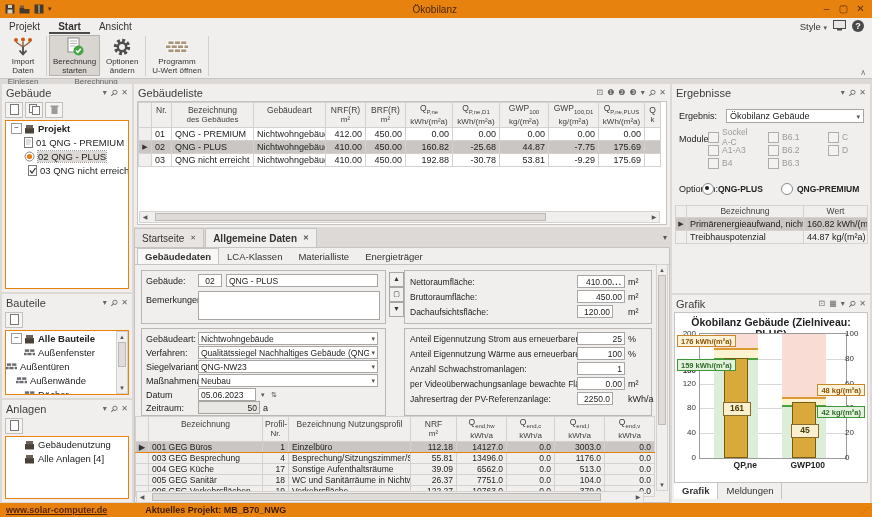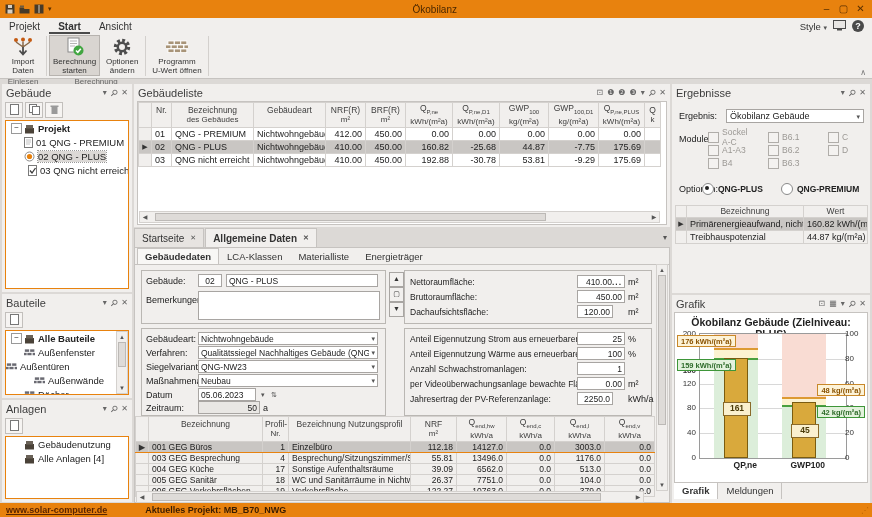--- a/index.html
+++ b/index.html
@@ -408,21 +408,21 @@
                 <rect x="0.5" y="1" width="5" height="3.2"></rect>
                 <rect x="5.8" y="1" width="5" height="3.2"></rect>
                 <rect x="-1.5" y="4.5" width="5" height="3.2"></rect>
                 <rect x="3" y="4.5" width="5" height="3.2"></rect>
                 <rect x="8.2" y="4.5" width="5" height="3.2"></rect>
               </g>
             </svg>
           </span>
           <span class="tlabel">Außentüren</span>
         </div>
-        <div class="titem" style="padding-left: 28px;">
+        <div class="titem" style="padding-left: 10px;">
           <span class="ticon">
             <svg width="11" height="9">
               <g fill="#6a6a72" stroke="#fff" stroke-width="0.7">
                 <rect x="0.5" y="1" width="5" height="3.2"></rect>
                 <rect x="5.8" y="1" width="5" height="3.2"></rect>
                 <rect x="-1.5" y="4.5" width="5" height="3.2"></rect>
                 <rect x="3" y="4.5" width="5" height="3.2"></rect>
                 <rect x="8.2" y="4.5" width="5" height="3.2"></rect>
               </g>
             </svg>

